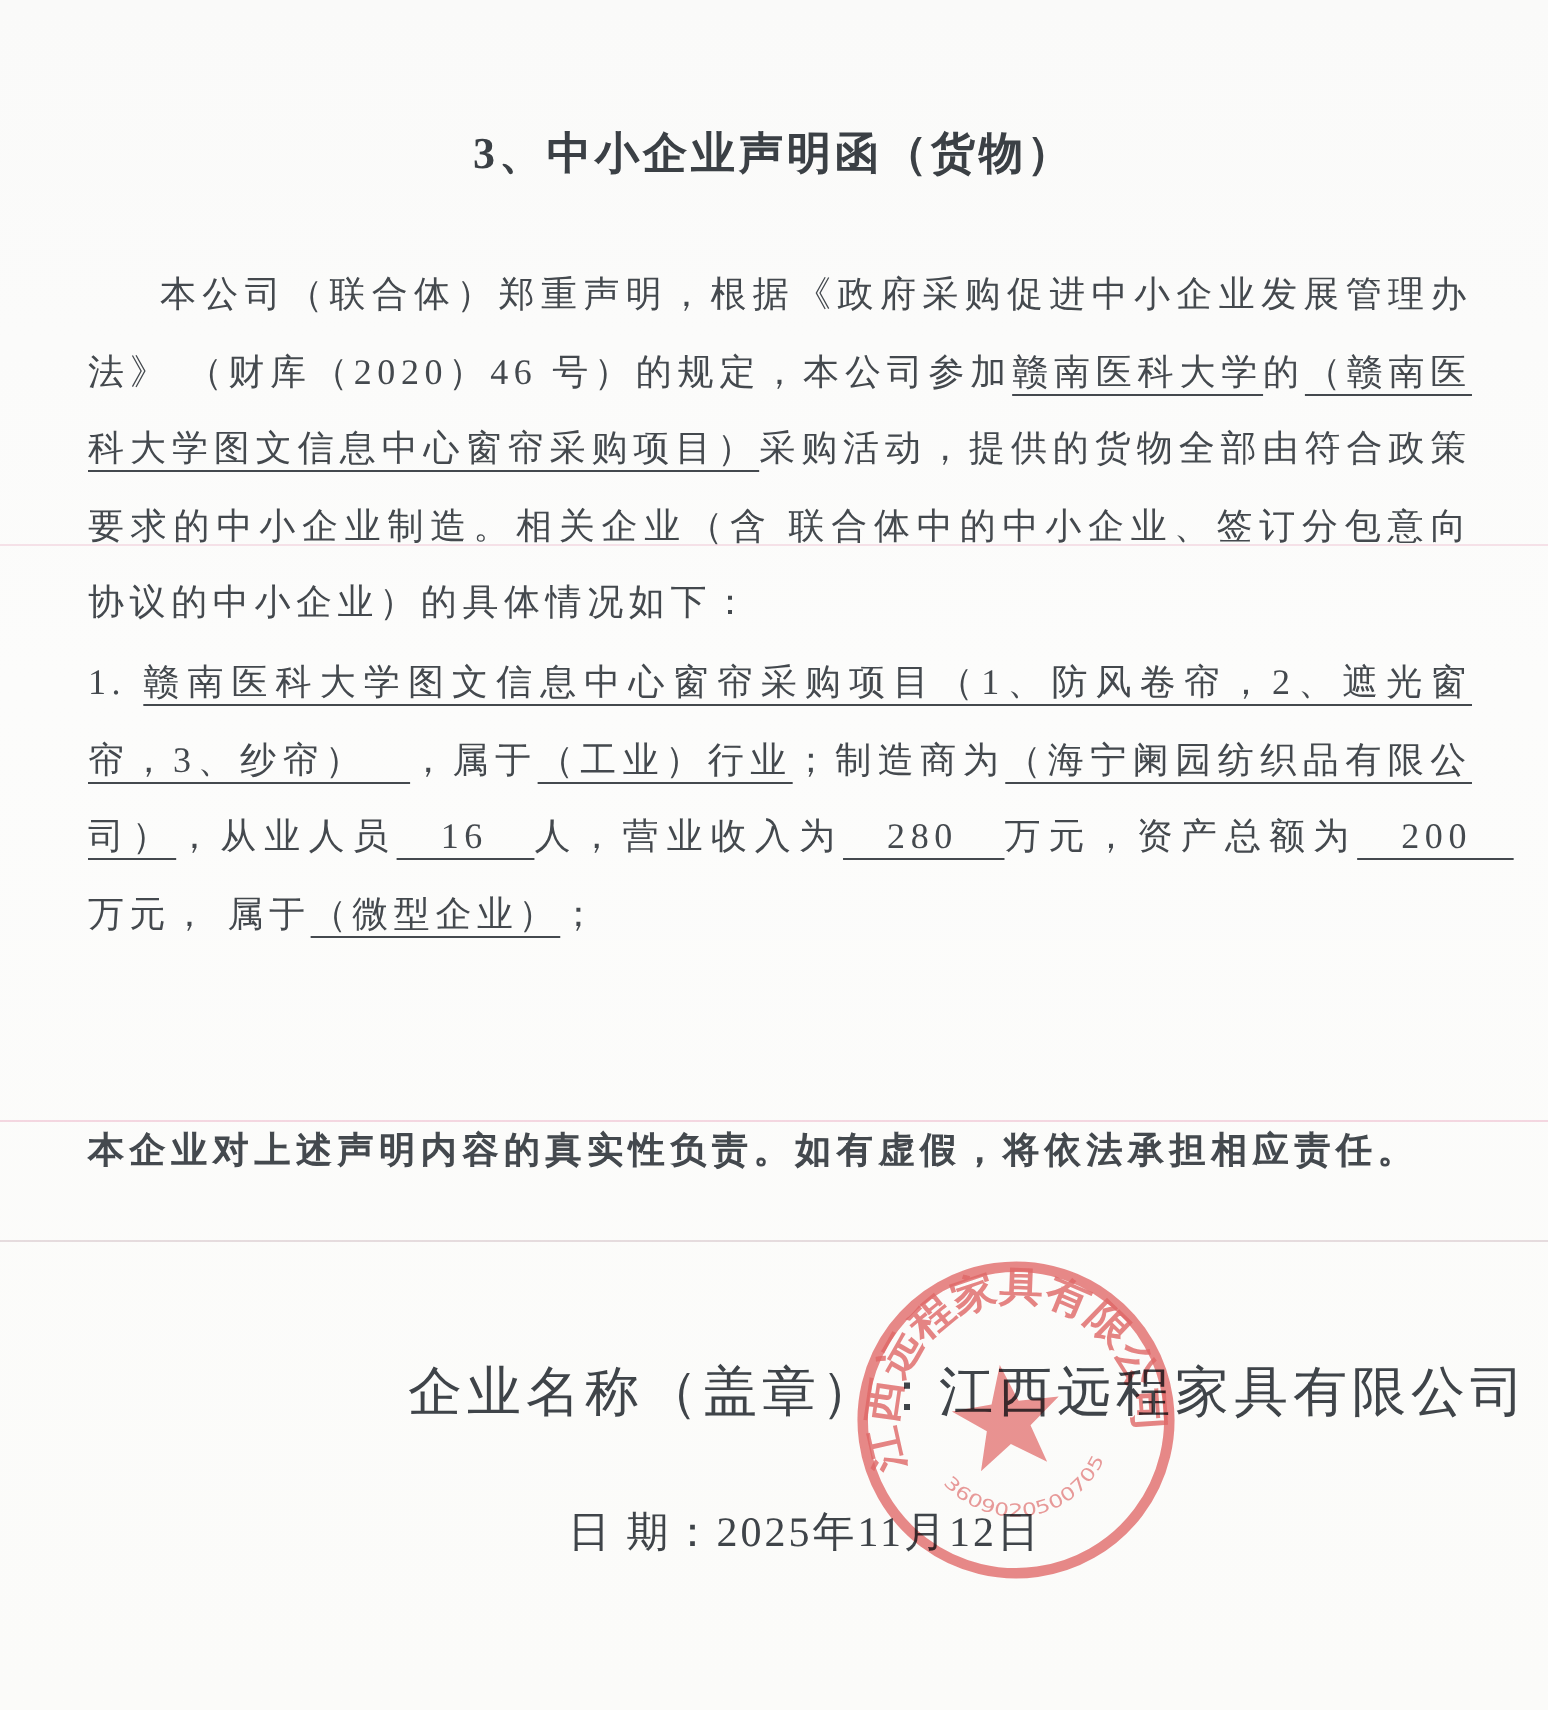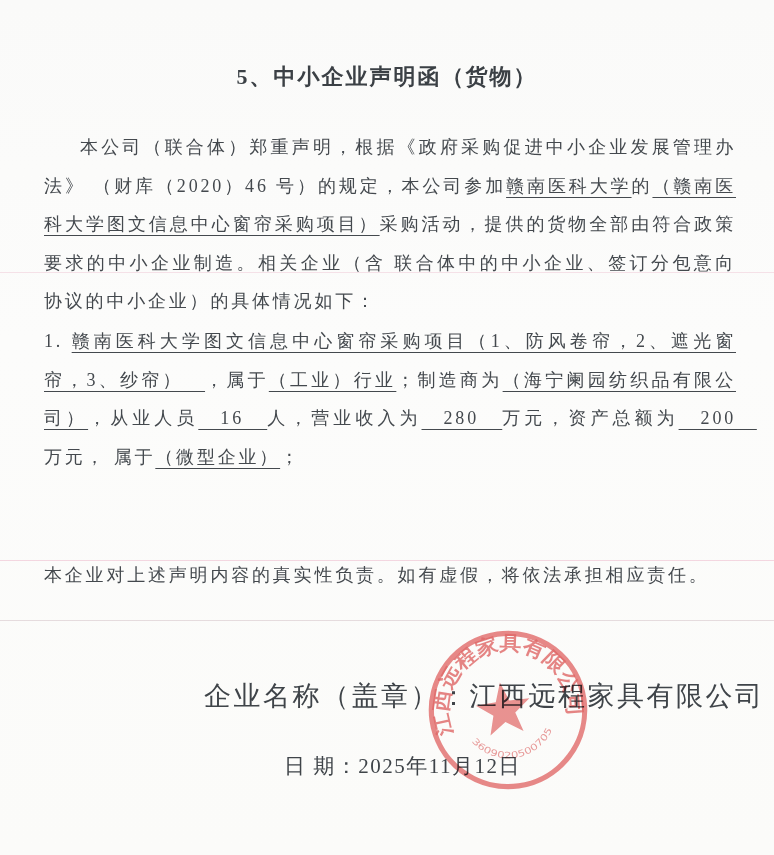--- a/index.html
+++ b/index.html
@@ -19,21 +19,21 @@
     letter-spacing:2px;color:#3b4045;
   }
   .para{
     position:absolute;left:44px;width:692px;
     font-size:18px;line-height:38.6px;letter-spacing:2.8px;
     text-align:justify;color:#44494e;
   }
   .p1{top:128px;text-indent:2em;}
   .p2{top:322px;}
   .p3{top:483px;text-indent:2em;}
-  .p4{top:556px;}
+  .p4{top:556px;font-weight:bold;}
   .u{text-decoration:underline;text-underline-offset:5px;text-decoration-thickness:1px;}
   .sig-line{
     position:absolute;left:204px;top:678px;
     font-size:27px;letter-spacing:2.5px;color:#3f4449;
   }
   .date-line{
     position:absolute;left:284px;top:752px;
     font-size:21px;letter-spacing:1.5px;color:#3f4449;text-align:right;
   }
   .stamp{
@@ -45,21 +45,21 @@
   .scan-line{position:absolute;left:0;width:774px;height:1px;}
   .scan-line.a{top:272px;background:rgba(225,130,165,.22);}
   .scan-line.b{top:560px;background:rgba(225,130,165,.30);}
   .scan-line.c{top:620px;background:rgba(190,160,170,.35);}
 </style>
 </head>
 <body>
 
 <div class="page">
 
-  <div class="doc-title">5、中小企业声明函（货物）</div>
+  <div class="doc-title">3、中小企业声明函（货物）</div>
 
   <div class="para p1"><span>本公司（联合体）郑重声明，根据《政府采购促进中小企业发展管理办法》 （财库（2020）46 号）的规定，本公司参加</span><span class="u">赣南医科大学</span><span>的</span><span class="u">（赣南医科大学图文信息中心窗帘采购项目）</span><span>采购活动，提供的货物全部由符合政策要求的中小企业制造。相关企业（含 联合体中的中小企业、签订分包意向协议的中小企业）的具体情况如下：</span></div>
 
   <div class="para p2"><span>1. </span><span class="u">赣南医科大学图文信息中心窗帘采购项目（1、防风卷帘，2、遮光窗帘，3、纱帘）　</span><span>，属于</span><span class="u">（工业）行业</span><span>；制造商为</span><span class="u">（海宁阑园纺织品有限公司）</span><span>，从业人员</span><span class="u">　16　</span><span>人，营业收入为</span><span class="u">　280　</span><span>万元，资产总额为</span><span class="u">　200　</span><span>万元， 属于</span><span class="u">（微型企业）</span><span>；</span></div>
 
 
   <div class="para p4">本企业对上述声明内容的真实性负责。如有虚假，将依法承担相应责任。</div>
 
   <div class="sig-line">企业名称（盖章）：江西远程家具有限公司</div>
 

